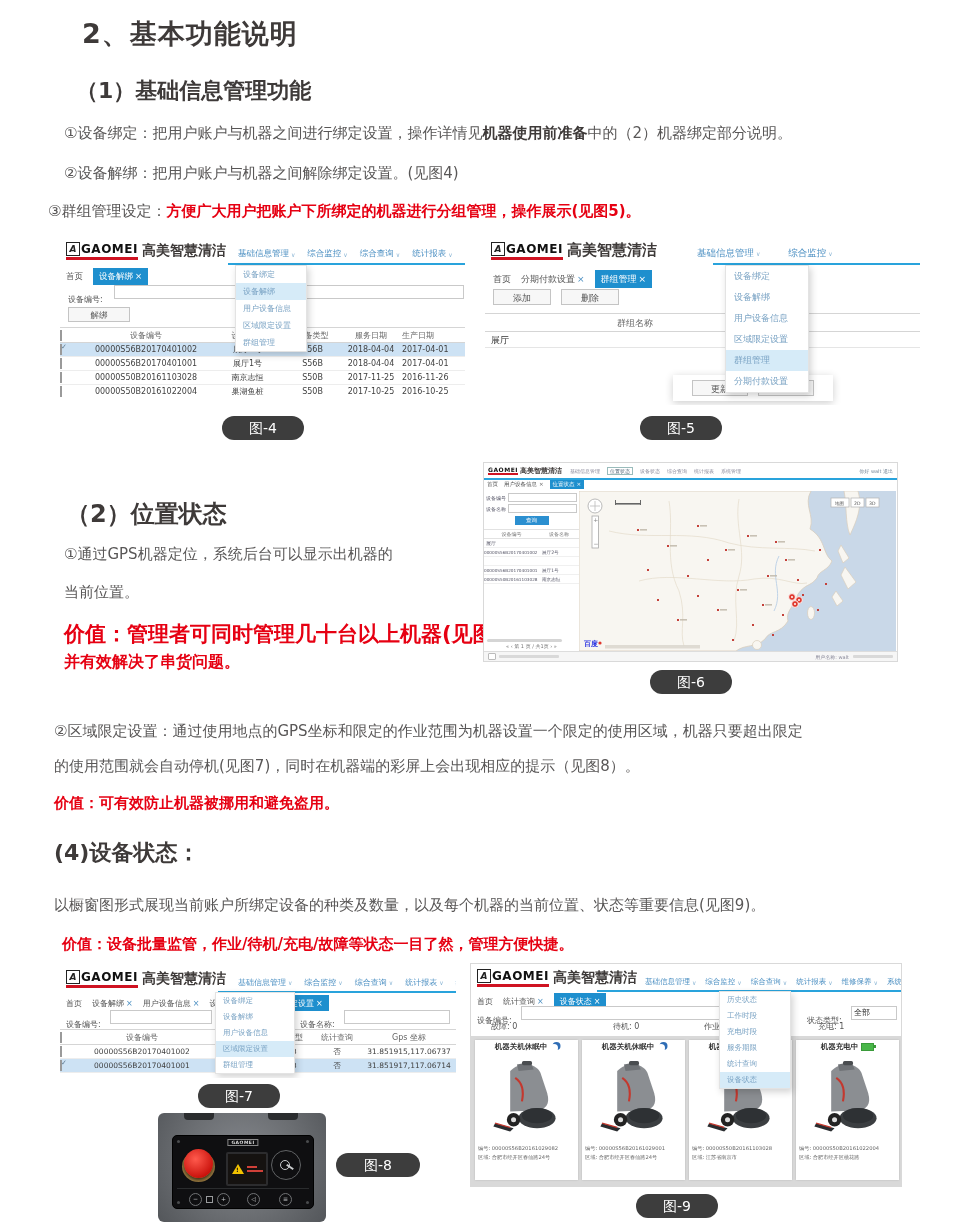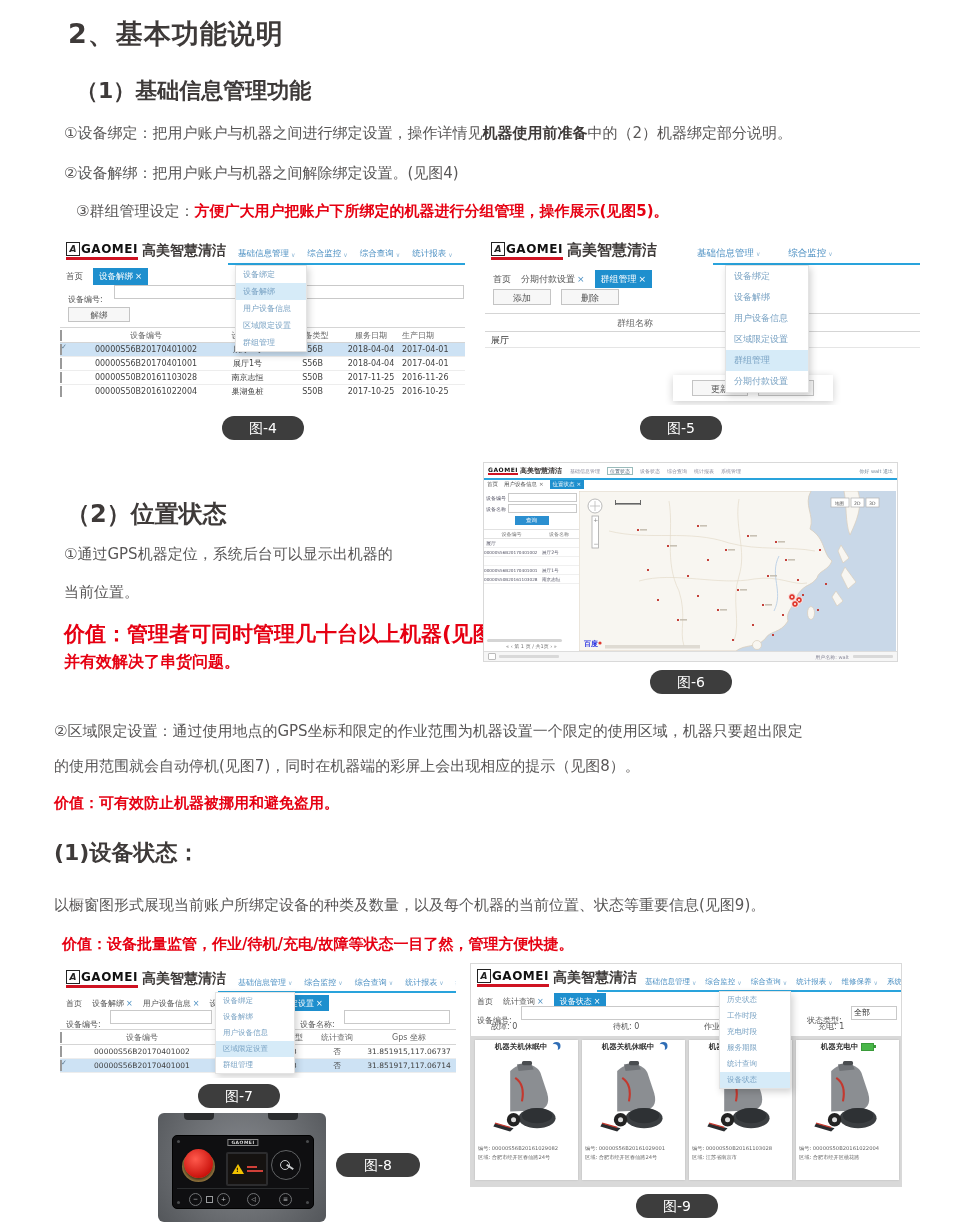--- a/index.html
+++ b/index.html
@@ -119,28 +119,28 @@
   .keyhead{position:absolute;left:8px;top:9px;width:8px;height:8px;border:1.5px solid #c9cbcd;border-radius:50%;}
   .keystem{position:absolute;left:14px;top:15px;width:8px;height:2px;background:#c9cbcd;transform:rotate(35deg);}
   .f8div{position:absolute;left:4px;right:4px;top:52px;height:1px;background:#2a2c2e;}
   .rbtn{position:absolute;top:57px;width:11px;height:11px;border-radius:50%;border:1px solid #707274;color:#c7c9cb;
         font-size:6px;text-align:center;line-height:10px;}
   .smicon{position:absolute;top:60px;width:5px;height:5px;border:1px solid #9a9c9e;}
 </style>
 </head>
 <body>
 
-<div class="abs h1" style="left:68px;top:16px;">2、基本功能说明</div>
+<div class="abs h1" style="left:82px;top:16px;">2、基本功能说明</div>
 <div class="abs h2" style="left:76px;top:76px;">（1）基础信息管理功能</div>
 
 <div class="abs p" style="left:64px;top:124px;width:900px;">
   <span>①设备绑定：把用户账户与机器之间进行绑定设置，操作详情见</span><span class="bld">机器使用前准备</span><span>中的（2）机器绑定部分说明。</span>
 </div>
 <div class="abs p" style="left:64px;top:164px;">②设备解绑：把用户账户与机器之间解除绑定设置。(见图4)</div>
-<div class="abs p" style="left:76px;top:202px;">
+<div class="abs p" style="left:48px;top:202px;">
   <span>③群组管理设定：</span><span class="red">方便广大用户把账户下所绑定的机器进行分组管理，操作展示(见图5)。</span>
 </div>
 
 <div class="shot" style="left:60px;top:237px;width:405px;height:160px;">
   <div class="ghead">
     <span class="glogo">
         <span class="lg-icon"></span>
         <span class="lg-text">GAOMEI</span>
       </span>
     <span class="gbrand">高美智慧清洁</span>
@@ -432,21 +432,21 @@
     <span class="strip" style="width:60px;margin-left:3px;"></span>
     <span style="margin-left:auto;">用户名称: walt</span>
     <span class="strip" style="width:40px;margin-left:4px;"></span>
   </div>
 </div>
 <div class="pill" style="left:650px;top:670px;">图-6</div>
 
 <div class="abs p" style="left:54px;top:722px;width:910px;">②区域限定设置：通过使用地点的GPS坐标和限定的作业范围为机器设置一个限定的使用区域，机器只要超出限定</div>
 <div class="abs p" style="left:54px;top:757px;width:910px;">的使用范围就会自动停机(见图7)，同时在机器端的彩屏上会出现相应的提示（见图8）。</div>
 <div class="abs red" style="left:54px;top:794px;">价值：可有效防止机器被挪用和避免盗用。</div>
-<div class="abs h2" style="left:54px;top:838px;">(1)设备状态：</div>
+<div class="abs h2" style="left:54px;top:838px;">(4)设备状态：</div>
 <div class="abs p" style="left:54px;top:896px;width:910px;">以橱窗图形式展现当前账户所绑定设备的种类及数量，以及每个机器的当前位置、状态等重要信息(见图9)。</div>
 <div class="abs red" style="left:54px;top:935px;margin-left:8px;">价值：设备批量监管，作业/待机/充电/故障等状态一目了然，管理方便快捷。</div>
 
 <div class="shot" style="left:60px;top:965px;width:396px;height:113px;">
   <div class="ghead">
     <span class="glogo">
         <span class="lg-icon"></span>
         <span class="lg-text">GAOMEI</span>
       </span>
     <span class="gbrand">高美智慧清洁</span>

